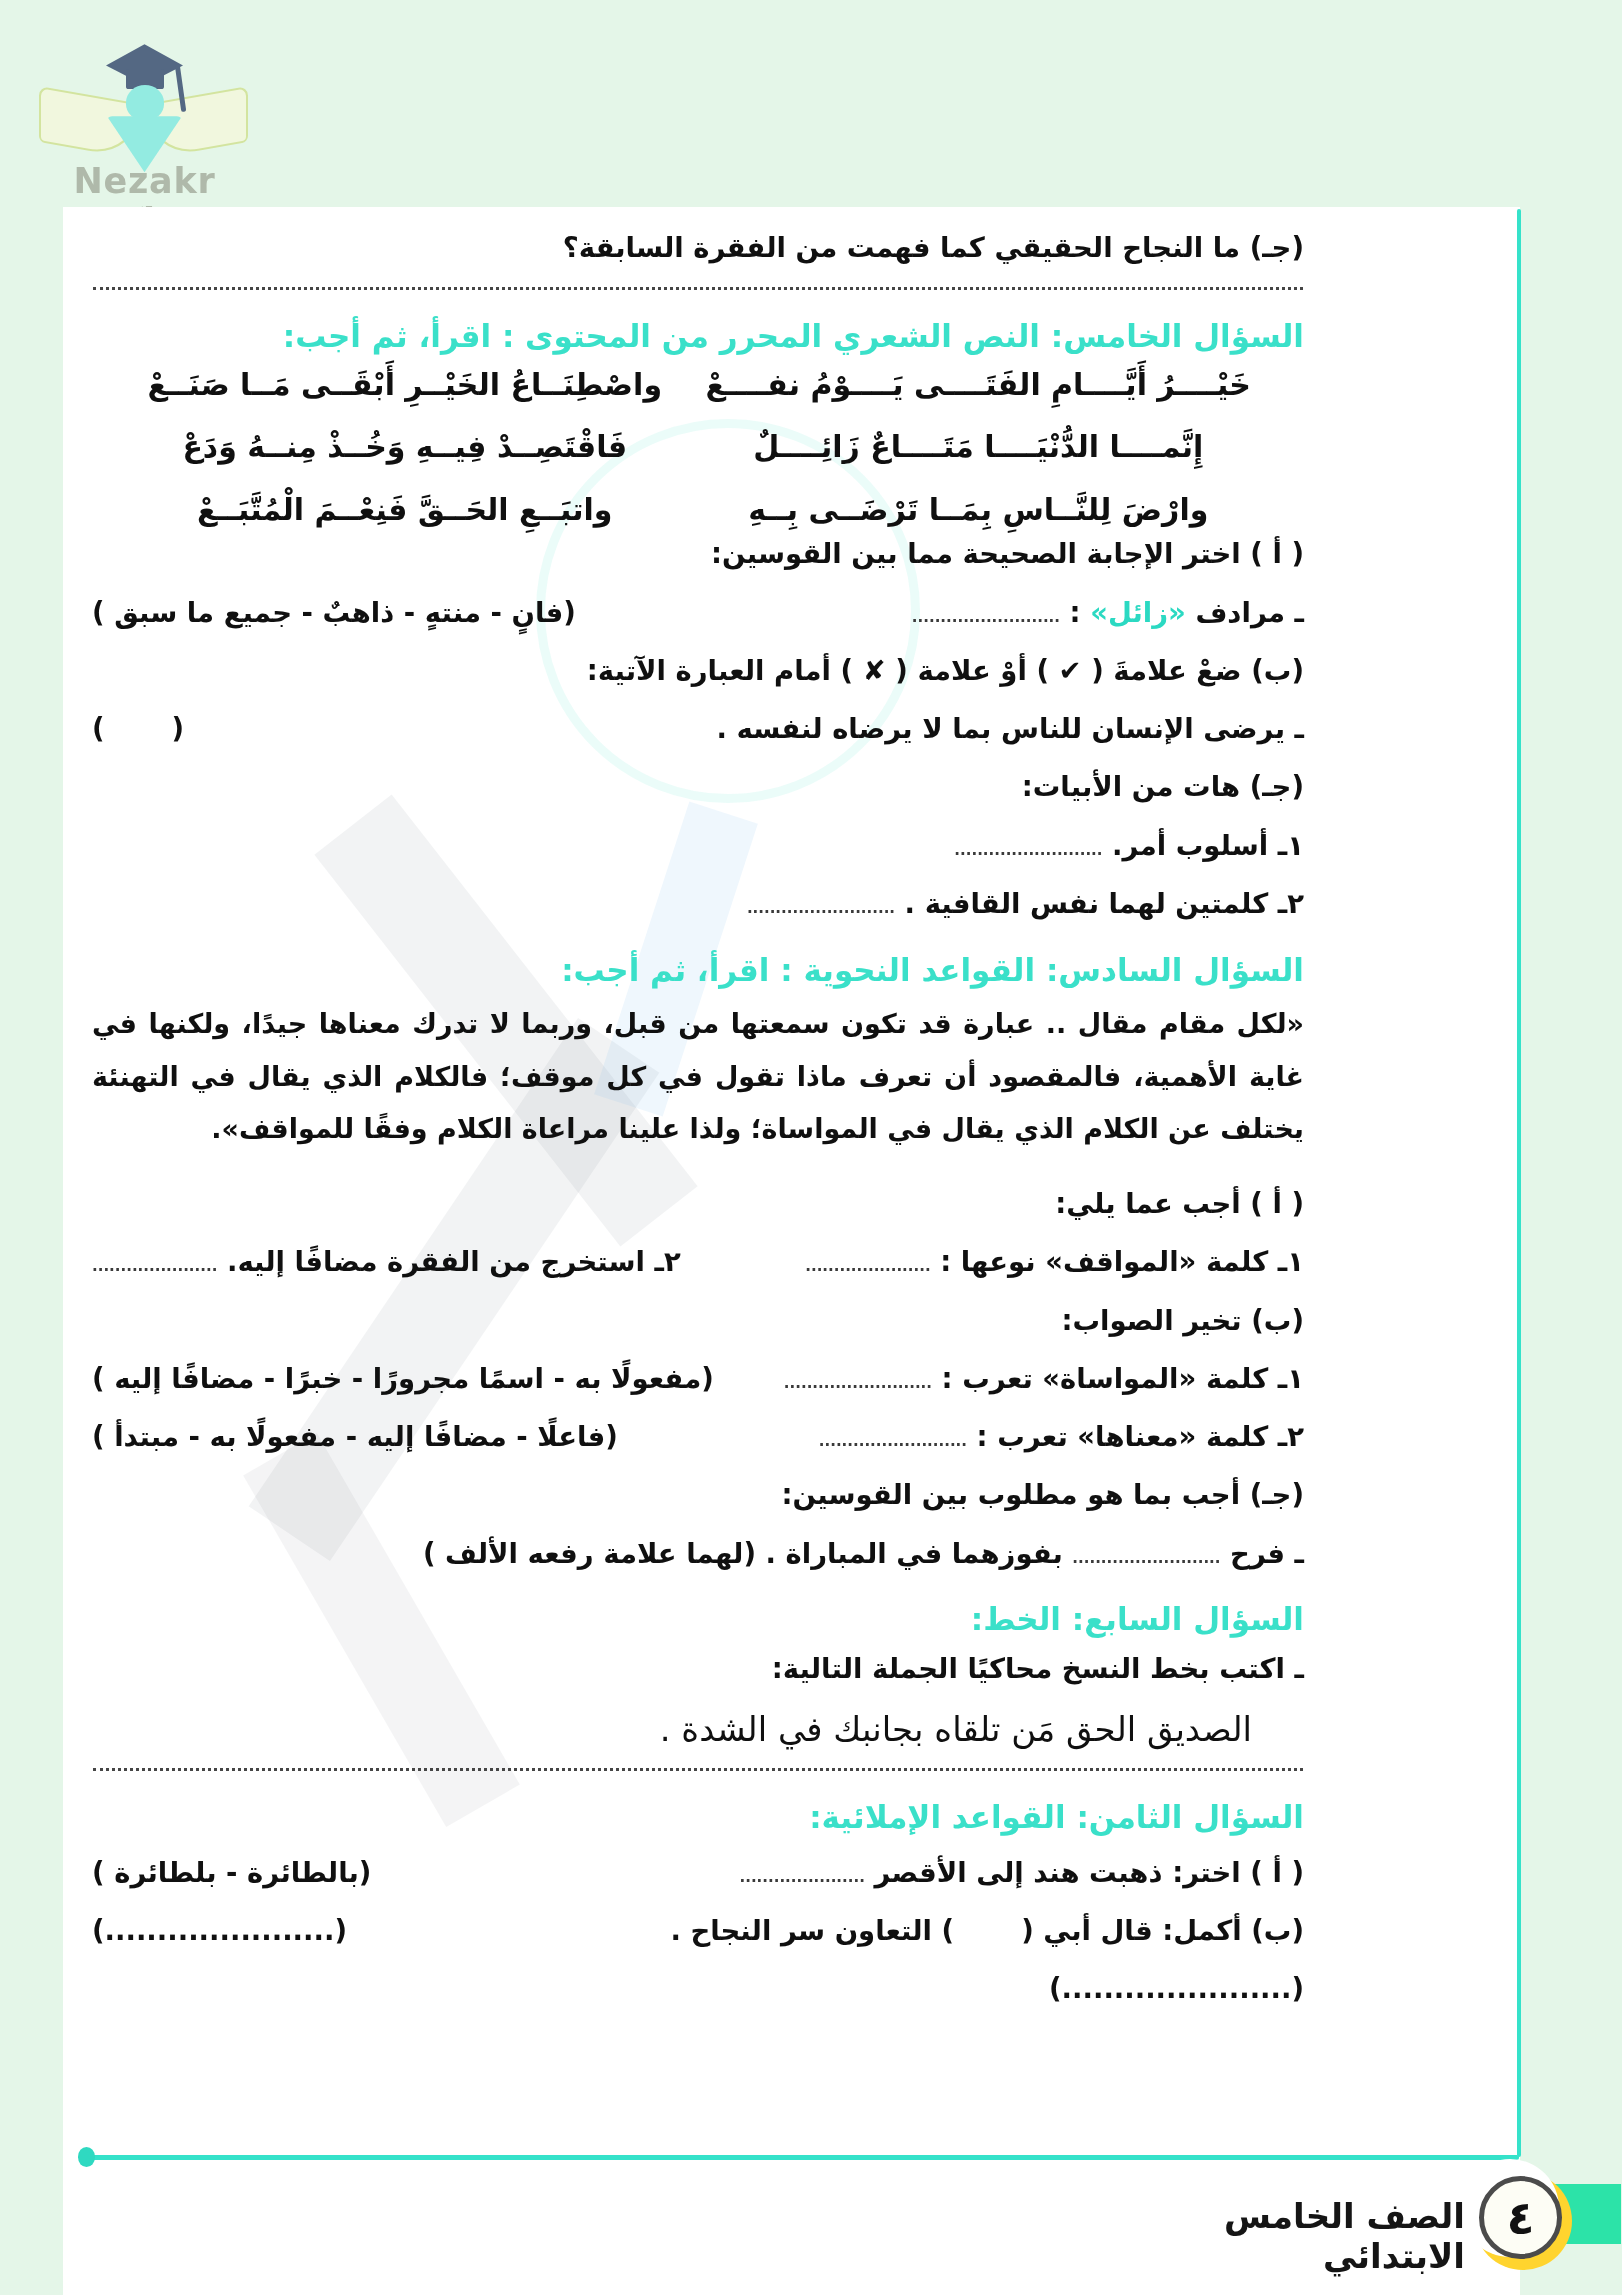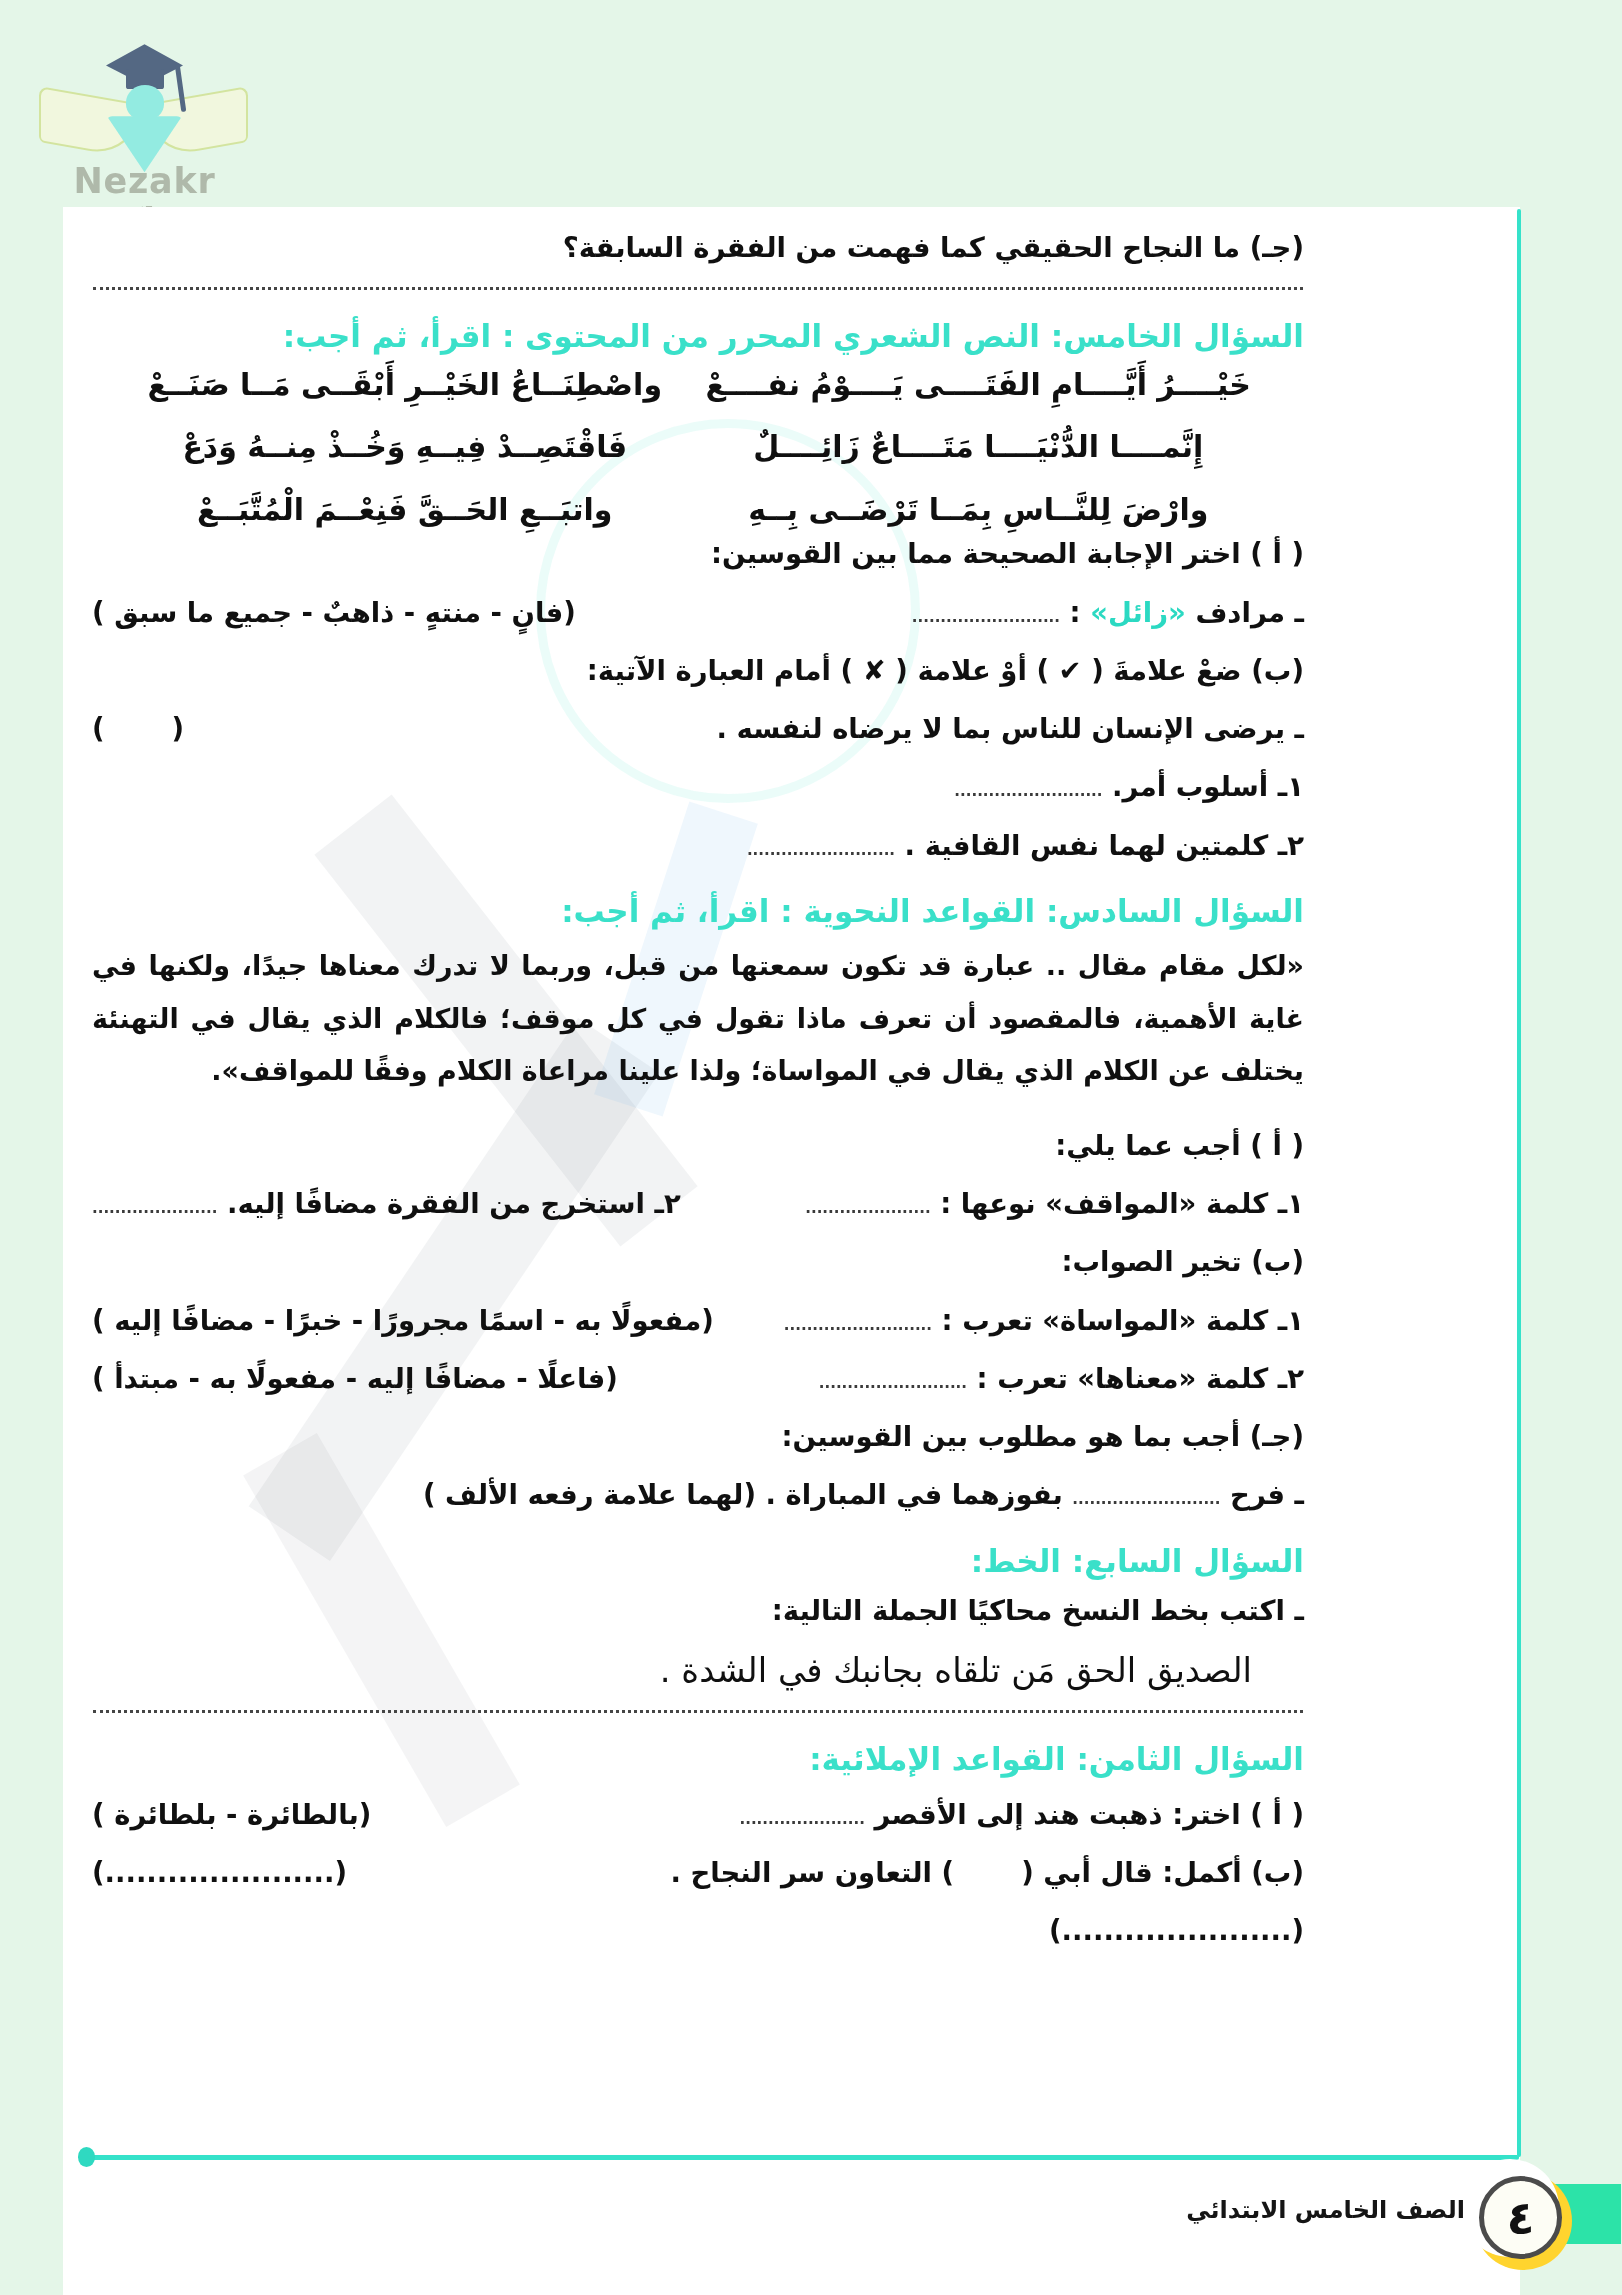--- a/index.html
+++ b/index.html
@@ -50,21 +50,21 @@
   .para{font-size:27px;font-weight:700;line-height:1.95;text-align:justify;margin-top:5.2px;}
   .khat{font-size:34px;font-weight:400;margin:19.6px 52px 10.5px 0;}
   
   .f-band{position:absolute;left:1536px;top:2184px;width:86px;height:60px;background:#2ce3a8;}
   .f-cres{position:absolute;left:1475px;top:2172px;width:98px;height:98px;border-radius:50%;background:#ffd42e;}
   .f-cres-cut{position:absolute;left:1462px;top:2159px;width:98px;height:98px;border-radius:50%;background:#ffffff;}
   .f-circle{position:absolute;left:1480px;top:2176px;width:73px;height:73px;border-radius:50%;
             background:#fdfdf5;border:5.2px solid #4b4b4b;display:flex;align-items:center;justify-content:center;
             font-size:46px;font-weight:700;color:#111;}
   .f-grade{position:absolute;left:1152px;top:2196px;width:314px;
-           font-size:24px;font-weight:700;color:#151515;}
+           font-size:34px;font-weight:700;color:#151515;}
 </style>
 </head>
 <body>
 
 <div class="page">
 
   <div class="logo">
     <div class="book-page l"></div>
     <div class="book-page r"></div>
     <div class="cap"></div>
@@ -115,20 +115,21 @@
       <span class="q"><span>ـ مرادف </span><span class="teal">«زائل»</span><span> : </span><span class="blank">..........................</span></span>
       <span class="q">(فانٍ - منتهٍ - ذاهبٌ - جميع ما سبق )</span>
     </div>
 
     <div class="q">(ب) ضعْ علامةَ ( ✔ ) أوْ علامة ( ✘ ) أمام العبارة الآتية:</div>
     <div class="row">
       <span class="q">ـ يرضى الإنسان للناس بما لا يرضاه لنفسه .</span>
       <span class="q pre">(       )</span>
     </div>
 
+    <div class="q">(جـ) هات من الأبيات:</div>
     <div class="row">
       <span class="q"><span>١ـ أسلوب أمر. </span><span class="blank">..........................</span></span>
     </div>
     <div class="row">
       <span class="q"><span>٢ـ كلمتين لهما نفس القافية . </span><span class="blank">..........................</span></span>
     </div>
 
     <div class="hdr">السؤال السادس: القواعد النحوية : اقرأ، ثم أجب:</div>
     <div class="para">«لكل مقام مقال .. عبارة قد تكون سمعتها من قبل، وربما لا تدرك معناها جيدًا، ولكنها في غاية الأهمية، فالمقصود أن تعرف ماذا تقول في كل موقف؛ فالكلام الذي يقال في التهنئة يختلف عن الكلام الذي يقال في المواساة؛ ولذا علينا مراعاة الكلام وفقًا للمواقف».</div>
 

